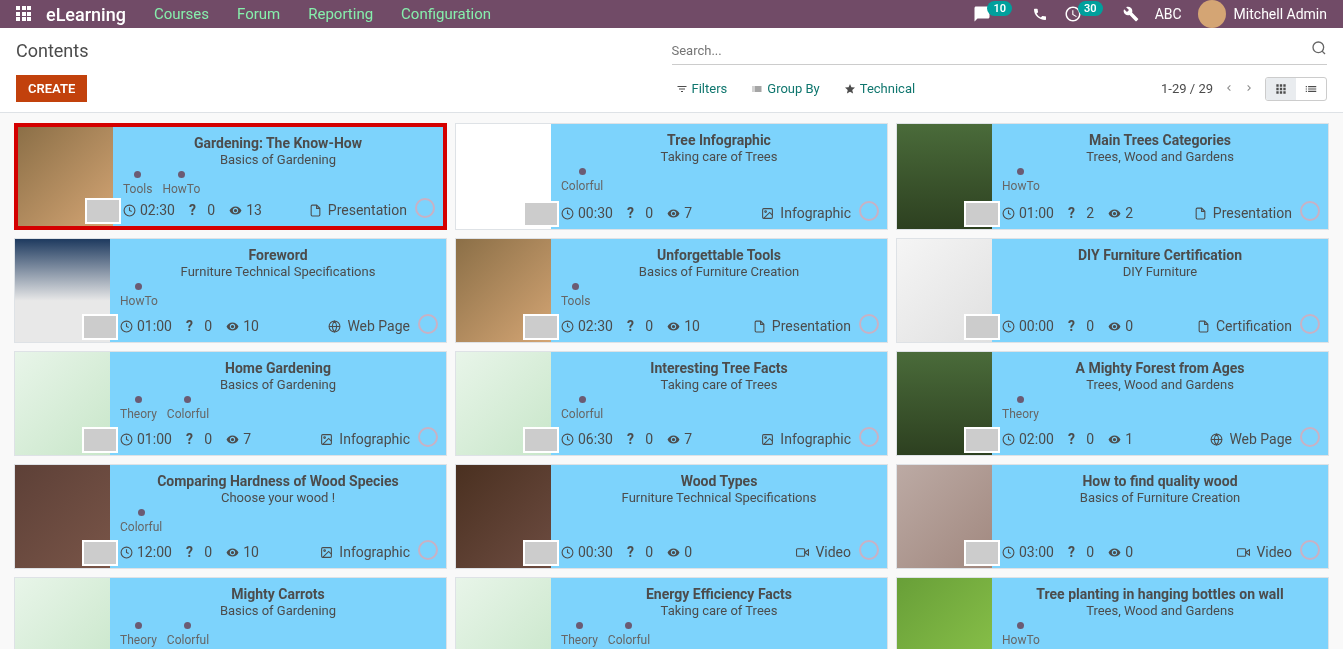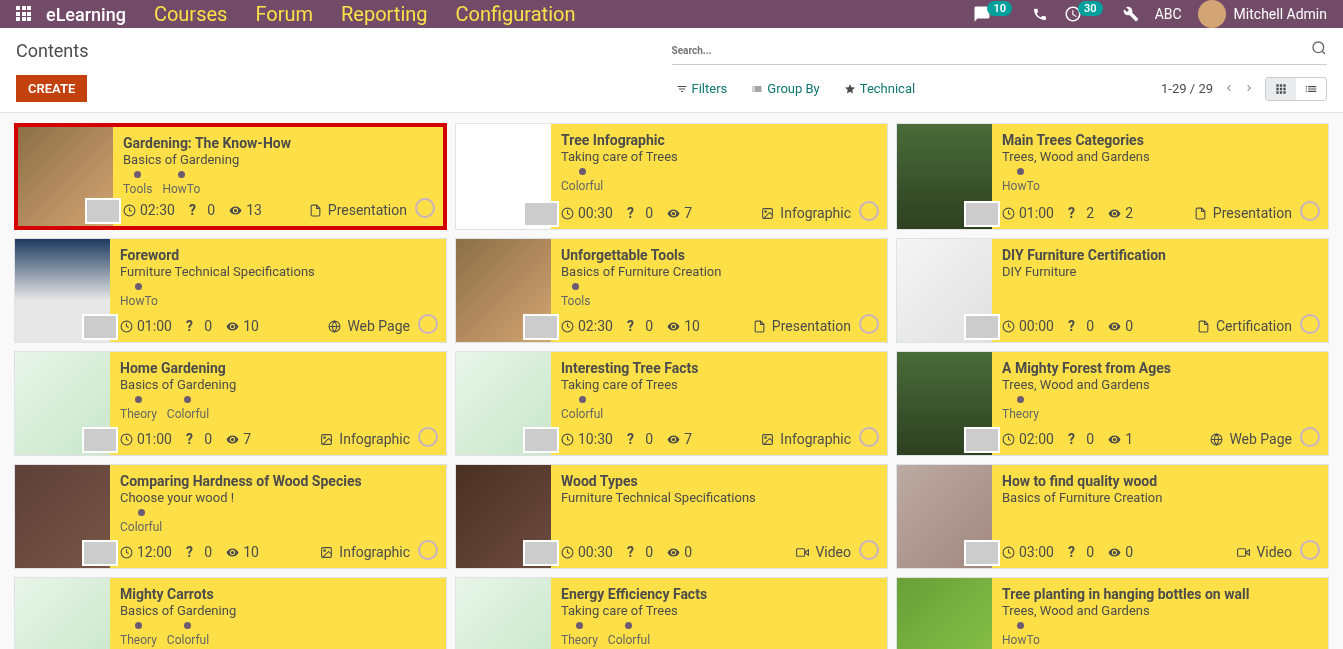--- a/index.html
+++ b/index.html
@@ -3,44 +3,44 @@
 <meta charset="utf-8">
 <style>
 * { margin:0; padding:0; box-sizing:border-box; font-family:-apple-system,BlinkMacSystemFont,"Segoe UI",Roboto,sans-serif; }
 body { background:#f9f9f9; color:#4c4c4c; font-size:13px; overflow-x:hidden; }
 .navbar { background:#714b67; height:28px; display:flex; align-items:center; padding:0 16px; color:#fff; }
 .navbar-left { display:flex; align-items:center; gap:8px; }
 .apps-icon { width:16px; height:16px; display:grid; grid-template-columns:repeat(3,1fr); grid-template-rows:repeat(3,1fr); gap:1px; cursor:pointer; }
 .apps-icon span { background:#fff; width:4px; height:4px; }
 .brand { font-size:18px; font-weight:500; margin-left:6px; margin-right:20px; }
 .nav-menu { display:flex; gap:28px; }
-.nav-menu a { color:#fde047; text-decoration:none; font-size:20px; cursor:pointer; }
+.nav-menu a { color:#86efac; text-decoration:none; font-size:15px; cursor:pointer; }
 .navbar-right { margin-left:auto; display:flex; align-items:center; gap:16px; }
 .badge-pill { background:#00a09d; color:#fff; border-radius:10px; padding:1px 6px; font-size:11px; font-weight:600; position:relative; top:-6px; left:-4px; }
 .icon-wrap { display:flex; align-items:center; cursor:pointer; }
 .avatar { width:28px; height:28px; border-radius:50%; background:#d4a574; display:inline-block; }
 .controlbar { background:#fff; padding:12px 16px 0 16px; border-bottom:1px solid #dee2e6; }
 .controlbar-top { display:flex; align-items:flex-start; }
 .breadcrumb { font-size:18px; color:#4c4c4c; flex:0 0 50%; }
 .search-wrap { flex:1; border-bottom:1px solid #ccc; padding-bottom:4px; display:flex; align-items:center; }
-.search-input { border:none; outline:none; width:100%; font-size:10px; color:#666;font-weight:bold; }
+.search-input { border:none; outline:none; width:100%; font-size:13px; color:#666; }
 .search-icon { font-size:16px; color:#666; cursor:pointer; }
 .controlbar-bottom { display:flex; align-items:center; margin-top:10px; padding-bottom:10px; }
 .create-btn { background:#c2410c; color:#fff; border:none; padding:6px 12px; font-size:13px; font-weight:600; cursor:pointer; text-transform:uppercase; }
 .search-options { margin-left:auto; display:flex; gap:24px; flex:0 0 50%; padding-left:4px; }
 .search-opt { color:#0f766e; cursor:pointer; font-size:13px; display:flex; align-items:center; gap:4px; }
 .pager-wrap { margin-left:auto; display:flex; align-items:center; gap:10px; }
 .pager { color:#4c4c4c; font-size:13px; }
 .pager-arrows { display:flex; gap:8px; }
 .pager-arrows span { cursor:pointer; color:#888; font-size:14px; }
 .view-switch { display:flex; border:1px solid #ccc; border-radius:3px; overflow:hidden; }
 .view-btn { padding:4px 8px; cursor:pointer; display:flex; align-items:center; justify-content:center; }
 .view-btn.active { background:#e9ecef; }
 .kanban { padding:10px 14px; display:grid; grid-template-columns:repeat(3,1fr); gap:8px; }
-.card { background:#fde047; border:1px solid #dee2e6; display:flex; min-height:105px; position:relative; cursor:pointer; }
+.card { background:#7dd3fc; border:1px solid #dee2e6; display:flex; min-height:105px; position:relative; cursor:pointer;text-align:center; }
 .card.highlighted { border:4px solid #d40000; }
 .card-img { width:95px; flex-shrink:0; position:relative; background:#e8e8e8; }
 .card-img-inner { width:100%; height:100%; display:flex; align-items:center; justify-content:center; font-size:10px; color:#999; }
 .card-thumb { position:absolute; bottom:2px; right:-8px; width:36px; height:26px; background:#ccc; border:2px solid #fff; z-index:2; }
 .card-body { padding:8px 10px; flex:1; display:flex; flex-direction:column; }
 .card-title { font-size:14px; font-weight:700; color:#4c4c4c; margin-bottom:1px; }
 .card-subtitle { font-size:13px; color:#4c4c4c; margin-bottom:4px; }
 .card-tags { display:flex; gap:10px; font-size:12px; color:#666; }
 .card-tag { display:flex; align-items:center; gap:4px;flex-direction:column; }
 .tag-dot { width:7px; height:7px; border-radius:50%; background:#6b5b73; }
@@ -481,21 +481,21 @@
             <span class="tag-dot"></span>
             <span>Colorful</span>
           </span>
         </div>
         <div class="card-footer">
           <span class="foot-item">
             <svg width="13" height="13" viewBox="0 0 24 24" fill="none" stroke="#4c4c4c" stroke-width="2">
               <circle cx="12" cy="12" r="10"></circle>
               <polyline points="12 6 12 12 16 14"></polyline>
             </svg>
-            <span>10:30</span>
+            <span>06:30</span>
           </span>
           <span class="foot-item"><b>?</b>&nbsp;<span>0</span></span>
           <span class="foot-item">
             <svg width="15" height="15" viewBox="0 0 24 24" fill="#4c4c4c">
               <path d="M12 4.5C7 4.5 2.73 7.61 1 12c1.73 4.39 6 7.5 11 7.5s9.27-3.11 11-7.5c-1.73-4.39-6-7.5-11-7.5zM12 17c-2.76 0-5-2.24-5-5s2.24-5 5-5 5 2.24 5 5-2.24 5-5 5zm0-8c-1.66 0-3 1.34-3 3s1.34 3 3 3 3-1.34 3-3-1.34-3-3-3z"></path>
             </svg>
             <span>7</span>
           </span>
           <span class="type-wrap">
             <svg width="13" height="13" viewBox="0 0 24 24" fill="none" stroke="#4c4c4c" stroke-width="2">

